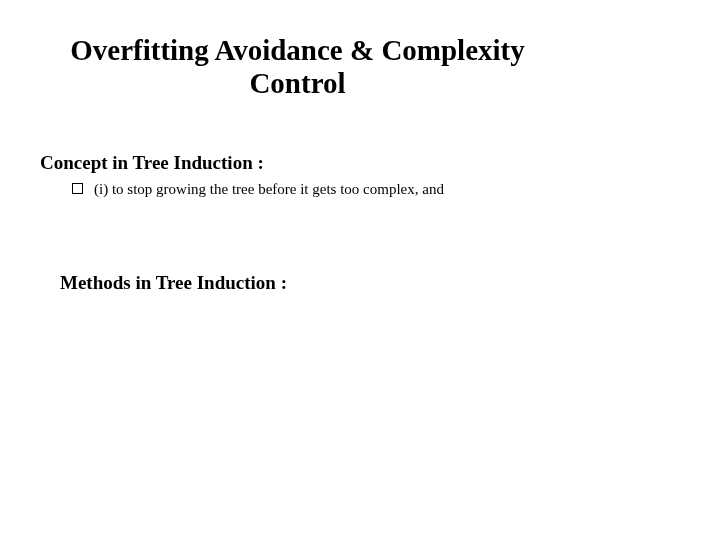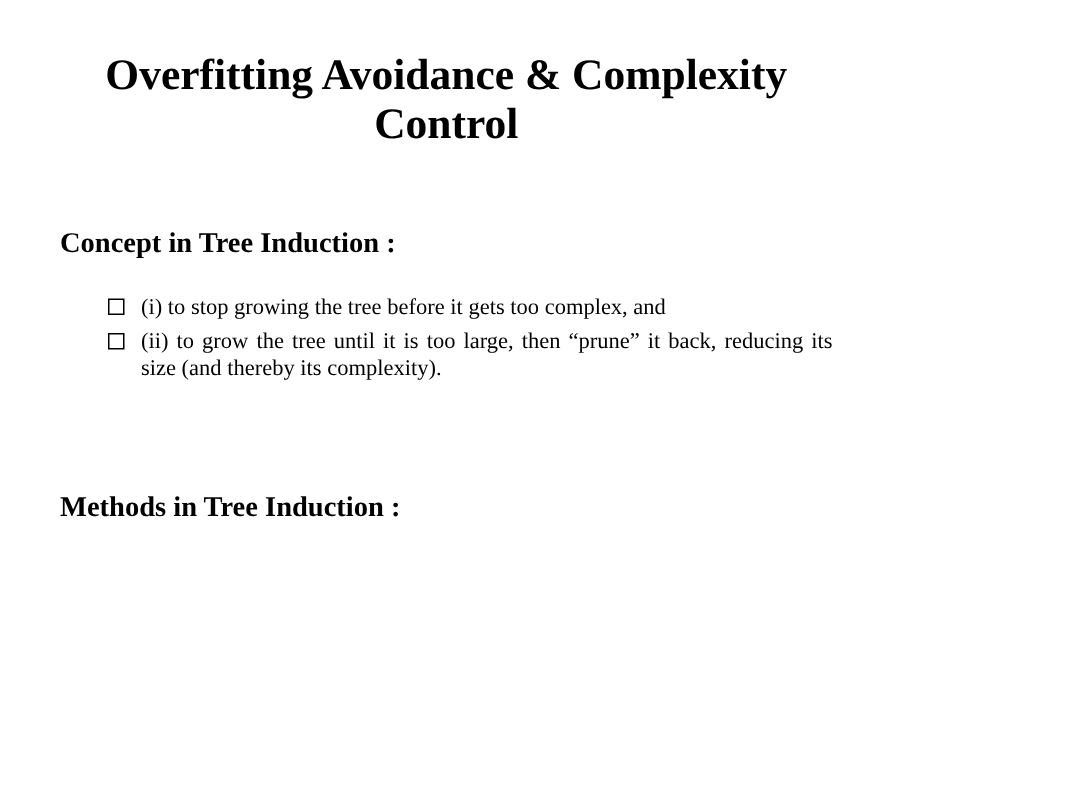--- a/index.html
+++ b/index.html
@@ -29,20 +29,21 @@
   }
   .section-label {
     font-size: 19px;
     font-weight: bold;
     margin-top: 16px;
     margin-bottom: 2px;
     line-height: 1.25;
   }
   .section-label.second {
     margin-top: 72px;
+    margin-left: 20px;
   }
   .l1 {
     font-size: 19px;
     line-height: 1.28;
     margin: 2px 0 2px 0;
     padding-left: 26px;
     position: relative;
     text-align: justify;
   }
   .l1::before {
@@ -66,35 +67,34 @@
   .l2::before {
     content: "";
     position: absolute;
     left: 0;
     top: 3px;
     width: 9px; height: 9px;
     border: 1.4px solid #000;
     background: #fff;
   }
   .l2-group {
-    margin-top: 22px;
+    margin-top: 6px;
     margin-bottom: 6px;
   }
 </style>
 </head>
 <body>
 
 <div class="slide">
 
   <div class="title">Overfitting Avoidance &amp; Complexity Control</div>
 
   <div class="body">
 
     <div class="section-label">Concept in Tree Induction :</div>
     <div class="l2-group">
       <div class="l2">(i) to stop growing the tree before it gets too complex, and</div>
-      <div class="l2">(ii) to grow the tree until it is too large, then “prune” it back, reducing its size (and thereby its complexity).</div>
     </div>
 
     <div class="section-label second">Methods in Tree Induction :</div>
 
   </div>
 </div>
 
 </body></html>

